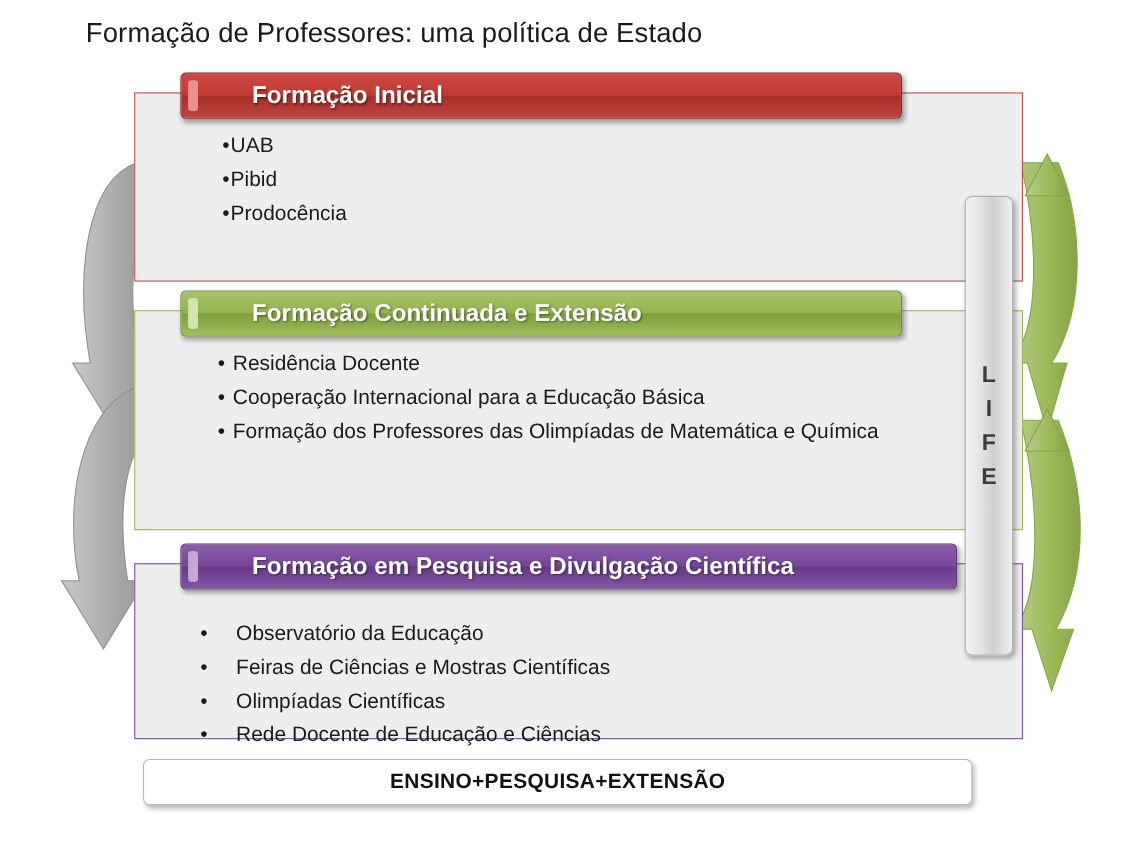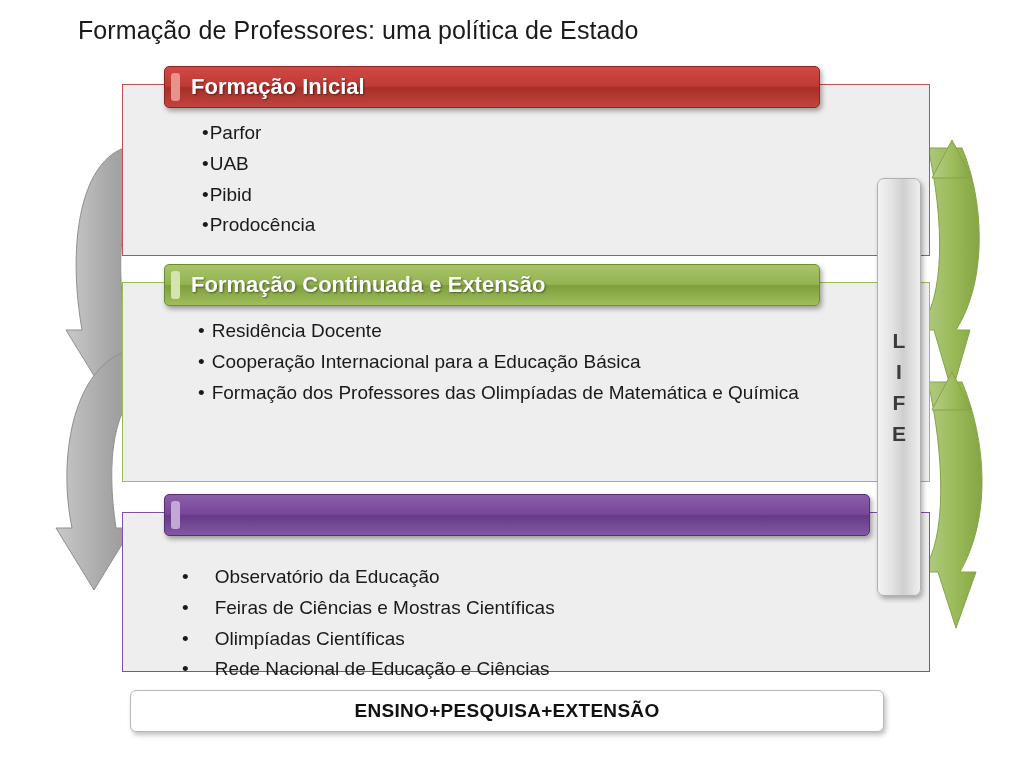--- a/index.html
+++ b/index.html
@@ -41,20 +41,21 @@
 
   
   .bar {
     position: absolute;
     height: 42px;
     border-radius: 5px;
     box-sizing: border-box;
     box-shadow: 2px 3px 5px rgba(0,0,0,0.35);
     display: flex;
     align-items: center;
+    padding-left: 38px;
   }
   .bar .bar-text {
     color: #ffffff;
     font-weight: bold;
     font-size: 22px;
     margin-left: 26px;
     text-shadow: 1px 1px 2px rgba(0,0,0,0.45);
     white-space: nowrap;
   }
   .bar .tab {
@@ -194,46 +195,46 @@
       <path d="M952,372 L932,410 L972,410 Z" fill="url(#greenGrad)" stroke="#85a546" stroke-width="1"></path>
     </g>
   </svg>
 
   <div class="panel red"></div>
   <div class="bar red">
     <span class="tab"></span>
     <span class="bar-text">Formação Inicial</span>
   </div>
   <div class="bullets red">
-    <div>Parfor</div>
     <div>UAB</div>
     <div>Pibid</div>
     <div>Prodocência</div>
   </div>
 
   <div class="panel green"></div>
   <div class="bar green">
     <span class="tab"></span>
     <span class="bar-text">Formação Continuada e Extensão</span>
   </div>
   <div class="bullets green">
     <div>Residência Docente</div>
     <div>Cooperação Internacional para a Educação Básica</div>
     <div>Formação dos Professores das Olimpíadas de Matemática e Química</div>
   </div>
 
   <div class="panel purple"></div>
   <div class="bar purple">
     <span class="tab"></span>
+    <span class="bar-text">Formação em Pesquisa e Divulgação Científica</span>
   </div>
   <div class="bullets purple">
     <div>Observatório da Educação</div>
     <div>Feiras de Ciências e Mostras Científicas</div>
     <div>Olimpíadas Científicas</div>
-    <div>Rede Nacional de Educação e Ciências</div>
+    <div>Rede Docente de Educação e Ciências</div>
   </div>
 
   <div class="life">
     <span>L</span>
     <span>I</span>
     <span>F</span>
     <span>E</span>
   </div>
 
   <div class="bottom">

